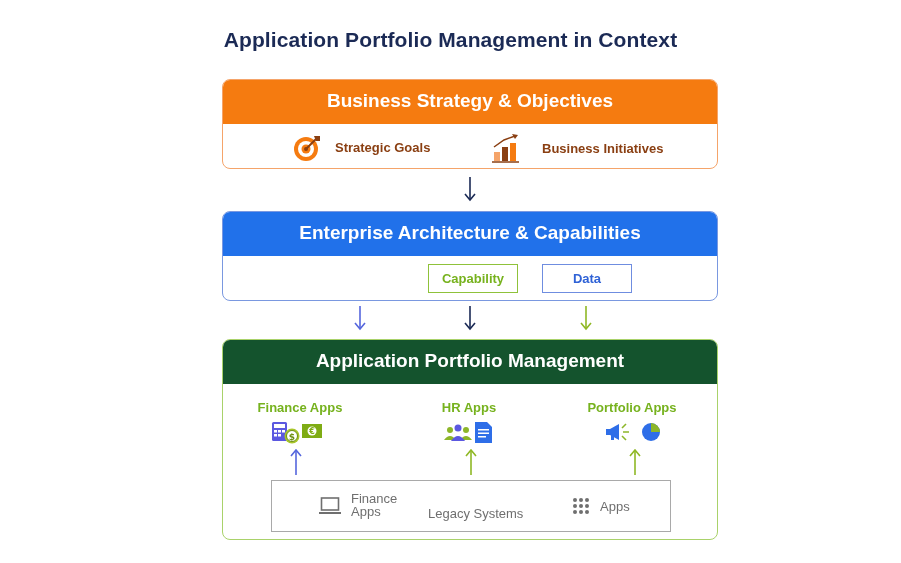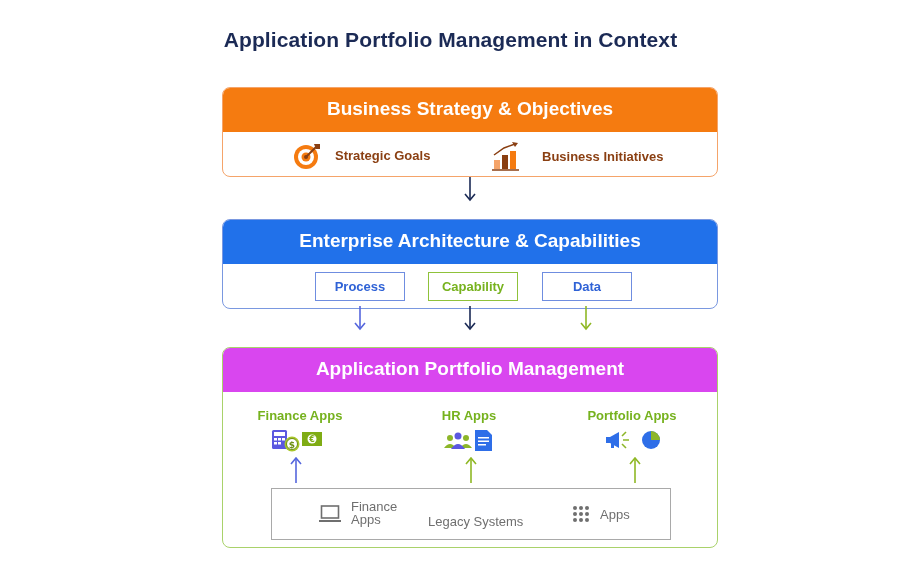--- a/index.html
+++ b/index.html
@@ -2,21 +2,21 @@
 <html><head>
 <meta charset="utf-8">
 <style>
   * { box-sizing: border-box; margin: 0; padding: 0; }
   html, body { width: 901px; height: 563px; background: #ffffff; overflow: hidden; }
   body { position: relative; font-family: "Liberation Sans", "DejaVu Sans", sans-serif; }
 
   .title { position: absolute; left: 0; width: 901px; top: 28px; text-align: center;
     font-size: 21px; font-weight: bold; color: #1b2a55; letter-spacing: 0.1px; }
 
-  .card { position: absolute; left: 222px; width: 496px; border-radius: 8px; overflow: hidden; background: #fff; margin-top: 8px; }
+  .card { position: absolute; left: 222px; width: 496px; border-radius: 8px; overflow: hidden; background: #fff; }
   .card .hdr { height: 45px; display: flex; align-items: center; justify-content: center;
     color: #fff; font-size: 19px; font-weight: bold; }
 
   
   .c-biz { top: 79px; height: 90px; border: 1.5px solid #f5a46a; }
   .c-biz .hdr { background: #f57b10; margin: -1.5px -1.5px 0 -1.5px; }
   .c-biz .body { position: relative; height: 44px; text-align: right; }
   .goal { position: absolute; top: 10px; display: flex; align-items: center; }
   .goal span.lbl { font-size: 13px; font-weight: bold; color: #8a3f12; }
 
@@ -24,21 +24,21 @@
   .c-ea { top: 211px; height: 90px; border: 1.5px solid #7a98e0; }
   .c-ea .hdr { background: #2171ea; margin: -1.5px -1.5px 0 -1.5px; }
   .c-ea .body { position: relative; height: 44px; }
   .pill { position: absolute; top: 8px; width: 90px; height: 29px; display: flex;
     align-items: center; justify-content: center; font-size: 13px; font-weight: bold; background: #fff; }
   .pill.blue { border: 1.5px solid #6f8de0; color: #2f62d6; }
   .pill.green { border: 1.5px solid #8fc23a; color: #77b21e; }
 
   
   .c-apm { top: 339px; height: 201px; border: 1.5px solid #a9d26a; }
-  .c-apm .hdr { background: #d946ef; margin: -1.5px -1.5px 0 -1.5px; }
+  .c-apm .hdr { background: #14532d; margin: -1.5px -1.5px 0 -1.5px; }
   .app-lbl { position: absolute; font-size: 13px; font-weight: bold; color: #76b21e; text-align: center; }
   .icons { position: absolute; display: flex; align-items: center; gap: 3px; }
 
   .legacy { position: absolute; left: 48px; top: 140px; width: 400px; height: 52px;
     border: 1.5px solid #a9a9a9; background: #fff; }
   .legacy .t { position: absolute; font-size: 13px; color: #6f6f6f; line-height: 13px; }
 
   .arrow { position: absolute; }
 </style>
 </head>
@@ -75,21 +75,20 @@
 </div>
 
 <svg class="arrow" style="left:463px; top:176px;" width="14" height="26" viewBox="0 0 14 26">
   <line x1="7" y1="1" x2="7" y2="24" stroke="#1b2a55" stroke-width="1.6"></line>
   <polyline points="2,18 7,24 12,18" fill="none" stroke="#1b2a55" stroke-width="1.6"></polyline>
 </svg>
 
 <div class="card c-ea">
   <div class="hdr">Enterprise Architecture &amp; Capabilities</div>
   <div class="body">
-    <div class="pill blue" style="left:92px;">Process</div>
     <div class="pill green" style="left:205px;">Capability</div>
     <div class="pill blue" style="left:319px;">Data</div>
   </div>
 </div>
 
 <svg class="arrow" style="left:353px; top:305px;" width="14" height="26" viewBox="0 0 14 26">
   <line x1="7" y1="1" x2="7" y2="24" stroke="#5566dd" stroke-width="1.6"></line>
   <polyline points="2,18 7,24 12,18" fill="none" stroke="#5566dd" stroke-width="1.6"></polyline>
 </svg>
 <svg class="arrow" style="left:463px; top:305px;" width="14" height="26" viewBox="0 0 14 26">

